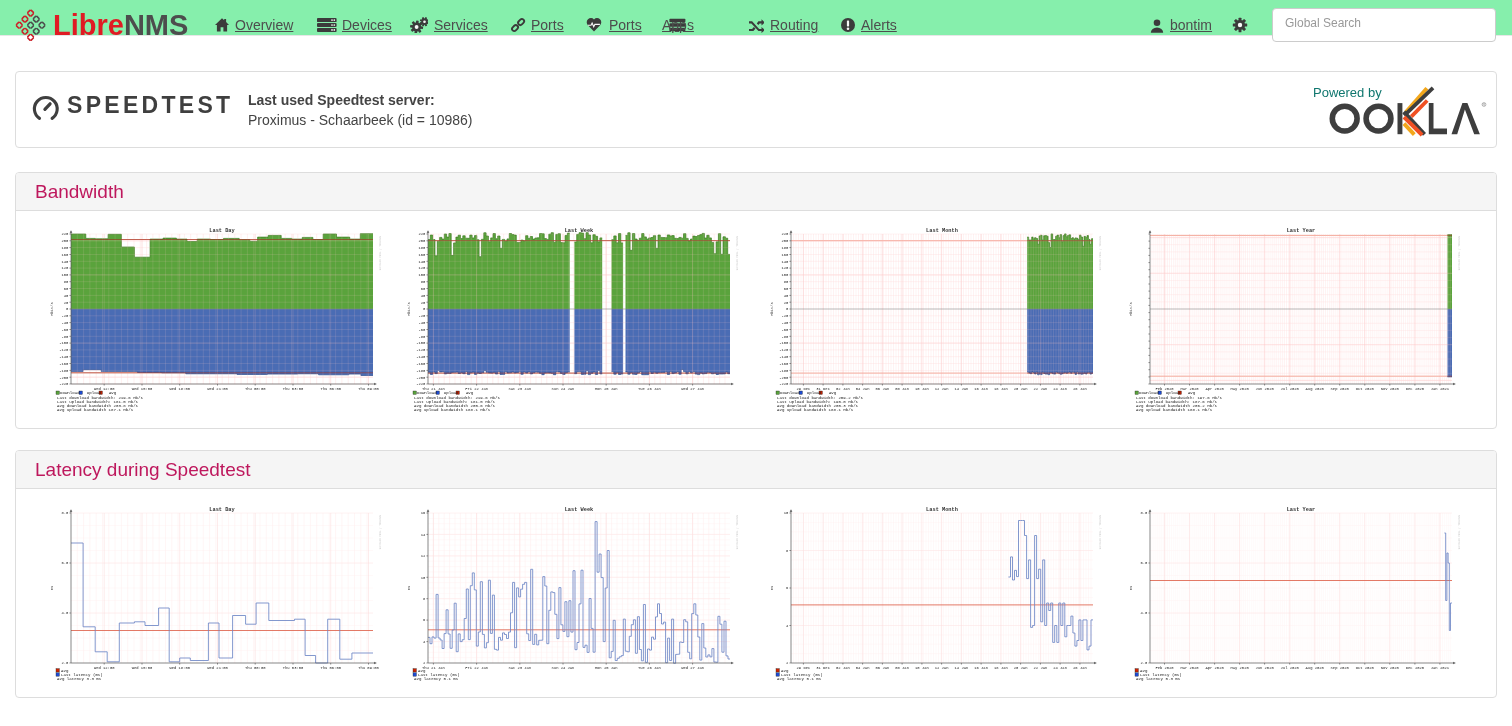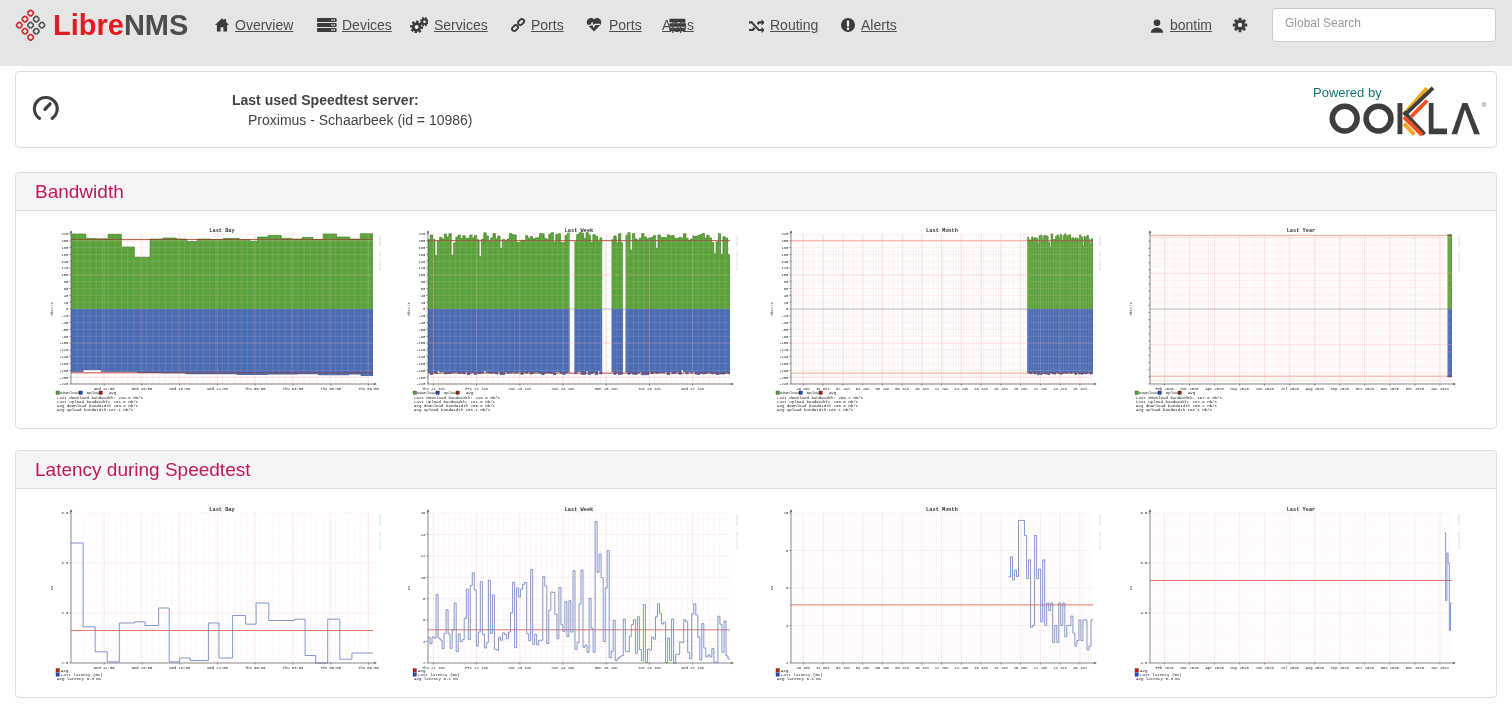--- a/index.html
+++ b/index.html
@@ -1,24 +1,24 @@
 <!DOCTYPE html>
 <html><head><meta charset="utf-8"><title>LibreNMS</title><style>
 * { margin:0; padding:0; box-sizing:border-box; }
 html,body { width:1512px; height:726px; background:#fff; font-family:"Liberation Sans", sans-serif; position:relative; overflow:hidden; }
-#nav { position:absolute; left:0; top:0; width:1512px; height:66px; background:#e5e5e5; border-bottom:1px solid #e7e7e7;padding-left:8px; }
+#nav { position:absolute; left:0; top:0; width:1512px; height:36px; background:#86efac; border-bottom:1px solid #e7e7e7;padding-left:8px; }
 .nitem { position:absolute; top:17px; font-size:14px; color:#4d4d4d;text-decoration:underline; }
 .brand { position:absolute; left:53px; top:9px; font-size:29px; font-weight:bold; letter-spacing:0px; color:#e01b24; }
 .brand b { color:#4d4d4d; font-weight:bold; }
 .search { position:absolute; left:1272px; top:8px; width:224px; height:34px; background:#fff; border:1px solid #ccc; border-radius:4px; }
 .search span { position:absolute; left:12px; top:7px; font-size:12px; color:#999; }
 .panel { position:absolute; left:15px; width:1482px; background:#fff; border:1px solid #ddd; border-radius:4px; }
 .phead { height:38px; background:#f5f5f5; border-bottom:1px solid #ddd; border-radius:3px 3px 0 0; font-size:19px; color:#be185d; padding:8px 0 0 19px; }
 .sp-title { position:absolute; left:51px; top:20px; font-size:23px; font-weight:bold; color:#3f3f3f; letter-spacing:3.3px; }
-.sp-l1 { position:absolute; left:216px; top:20px; font-size:14px; font-weight:bold; color:#444; }
+.sp-l1 { position:absolute; left:232px; top:20px; font-size:14px; font-weight:bold; color:#444; }
 .sp-l2 { position:absolute; left:232px; top:40px; font-size:14px; color:#444; }
 .pby { position:absolute; left:1297px; top:13px; font-size:13px; color:#0f766e; }
 </style></head>
 <body>
 <div id="nav">
 <svg style="position:absolute;left:14px;top:8px" width="34" height="35" viewBox="0 0 34 35">
       <path d="M17.29 2.34L19.36 4.41M19.36 5.79L17.29 7.86M15.91 7.86L13.84 5.79M13.84 4.41L15.91 2.34" stroke="#cb2129" stroke-width="1.6" fill="none" stroke-linecap="round"></path>
       <path d="M11.64 8.39L13.71 10.46M13.71 11.84L11.64 13.91M10.26 13.91L8.19 11.84M8.19 10.46L10.26 8.39" stroke="#cb2129" stroke-width="1.6" fill="none" stroke-linecap="round"></path>
       <path d="M5.99 14.44L8.06 16.51M8.06 17.89L5.99 19.96M4.61 19.96L2.54 17.89M2.54 16.51L4.61 14.44" stroke="#cb2129" stroke-width="1.6" fill="none" stroke-linecap="round"></path>
       <path d="M22.94 8.39L25.01 10.46M25.01 11.84L22.94 13.91M21.56 13.91L19.49 11.84M19.49 10.46L21.56 8.39" stroke="#4d4d4d" stroke-width="1.6" fill="none" stroke-linecap="round"></path>
@@ -125,20 +125,21 @@
     </svg>
 <div class="search">
       <span>Global Search</span>
     </div>
 </div>
 <div class="panel" style="top:71px;height:77px">
 <svg style="position:absolute;left:14.5px;top:22px" width="30" height="29" viewBox="0 0 30 29">
       <path d="M8.5 24.4 A11.4 11.4 0 1 1 21.1 24.4" fill="none" stroke="#3f3f3f" stroke-width="3.1" stroke-linecap="round"></path>
       <path d="M13.9 15.4 L19.1 9.8" stroke="#3f3f3f" stroke-width="3.2" stroke-linecap="round"></path>
     </svg>
+    <span class="sp-title">SPEEDTEST</span>
 <span class="sp-l1">Last used Speedtest server:</span>
 <span class="sp-l2">Proximus - Schaarbeek (id = 10986)</span>
 <span class="pby">Powered by</span>
 <svg style="position:absolute;left:1294px;top:13px" width="182" height="54" viewBox="0 0 182 54">
 <g fill="none" stroke="#3e3e3e" stroke-width="5.6">
 <circle cx="34.7" cy="33.6" r="12.4"></circle>
 <circle cx="68.5" cy="33.6" r="12.4"></circle>
 </g>
 <rect x="87.5" y="18.1" width="4.9" height="31.1" fill="#3e3e3e"></rect>
 <g stroke-linecap="butt">

